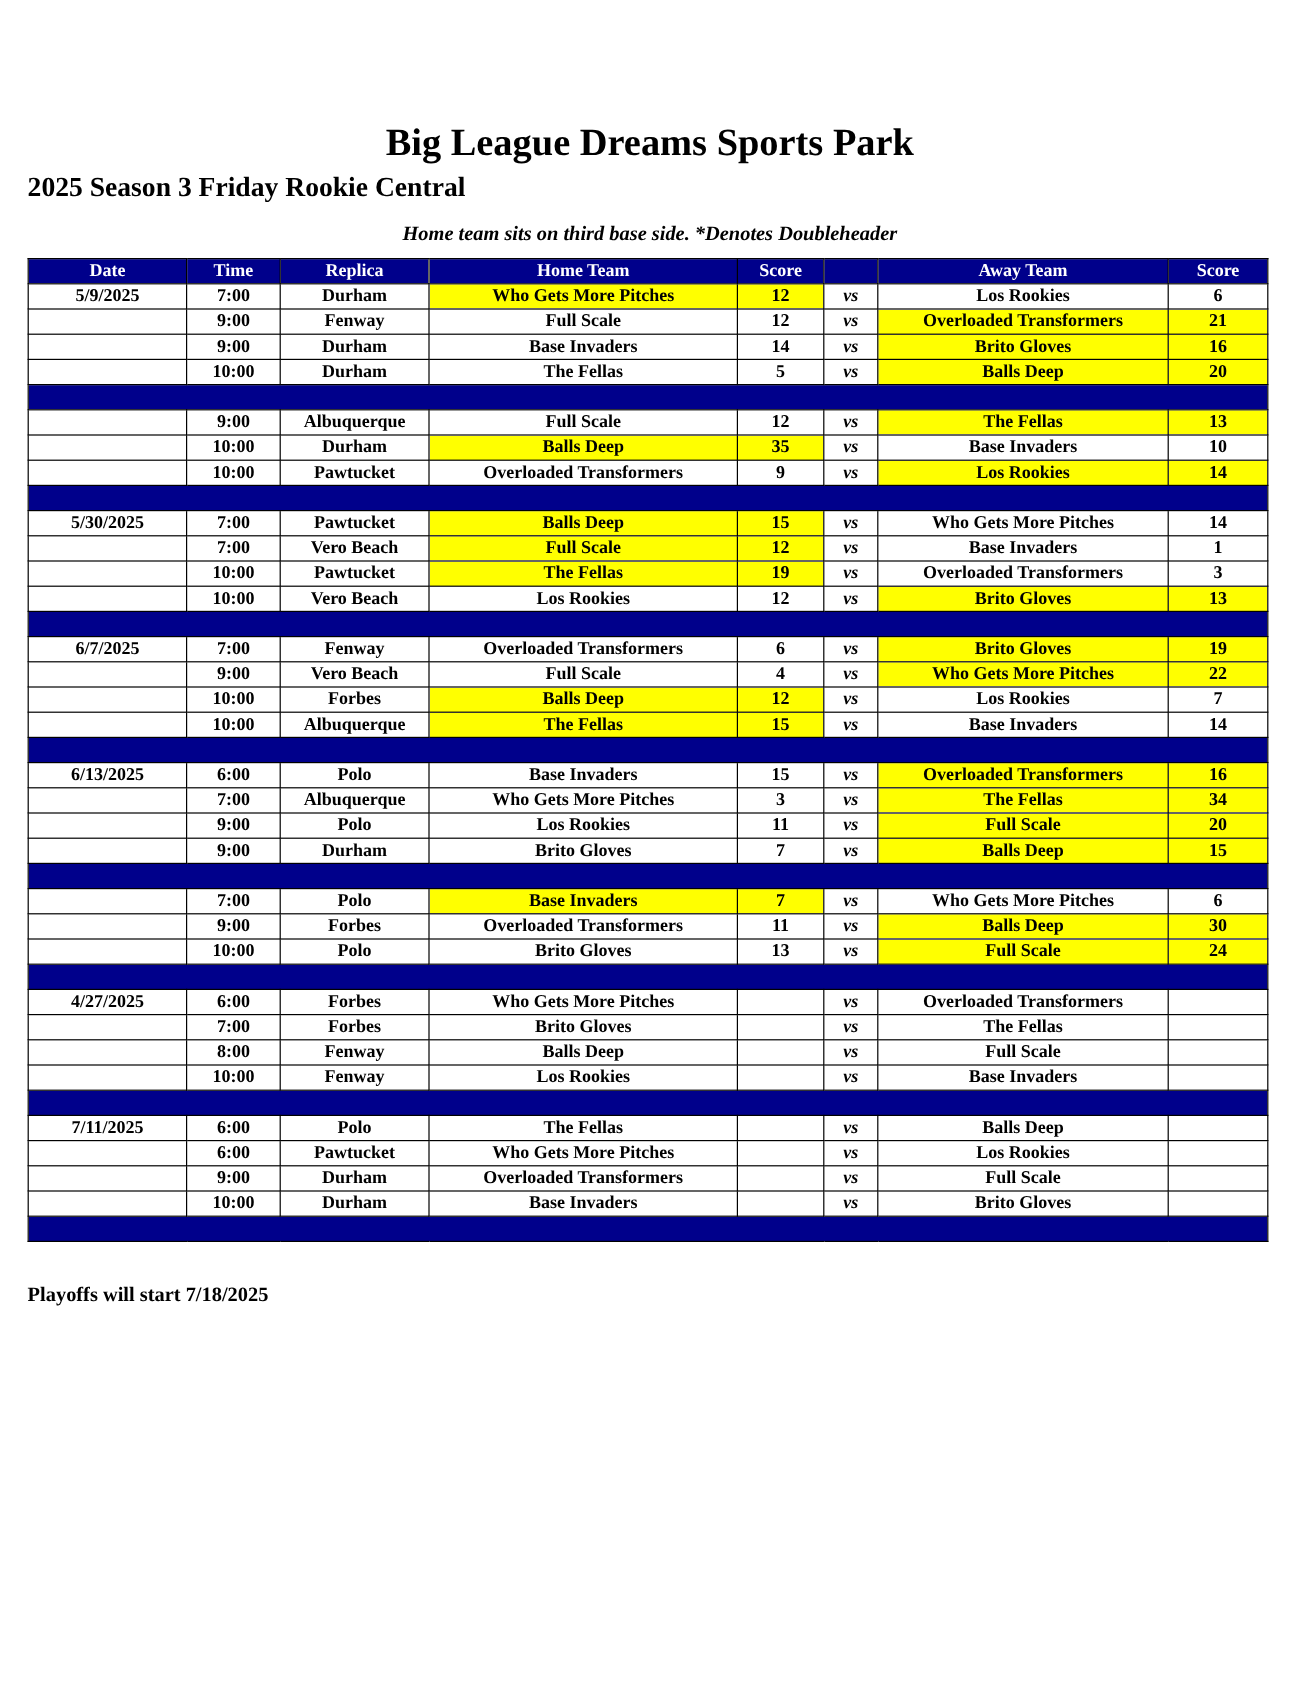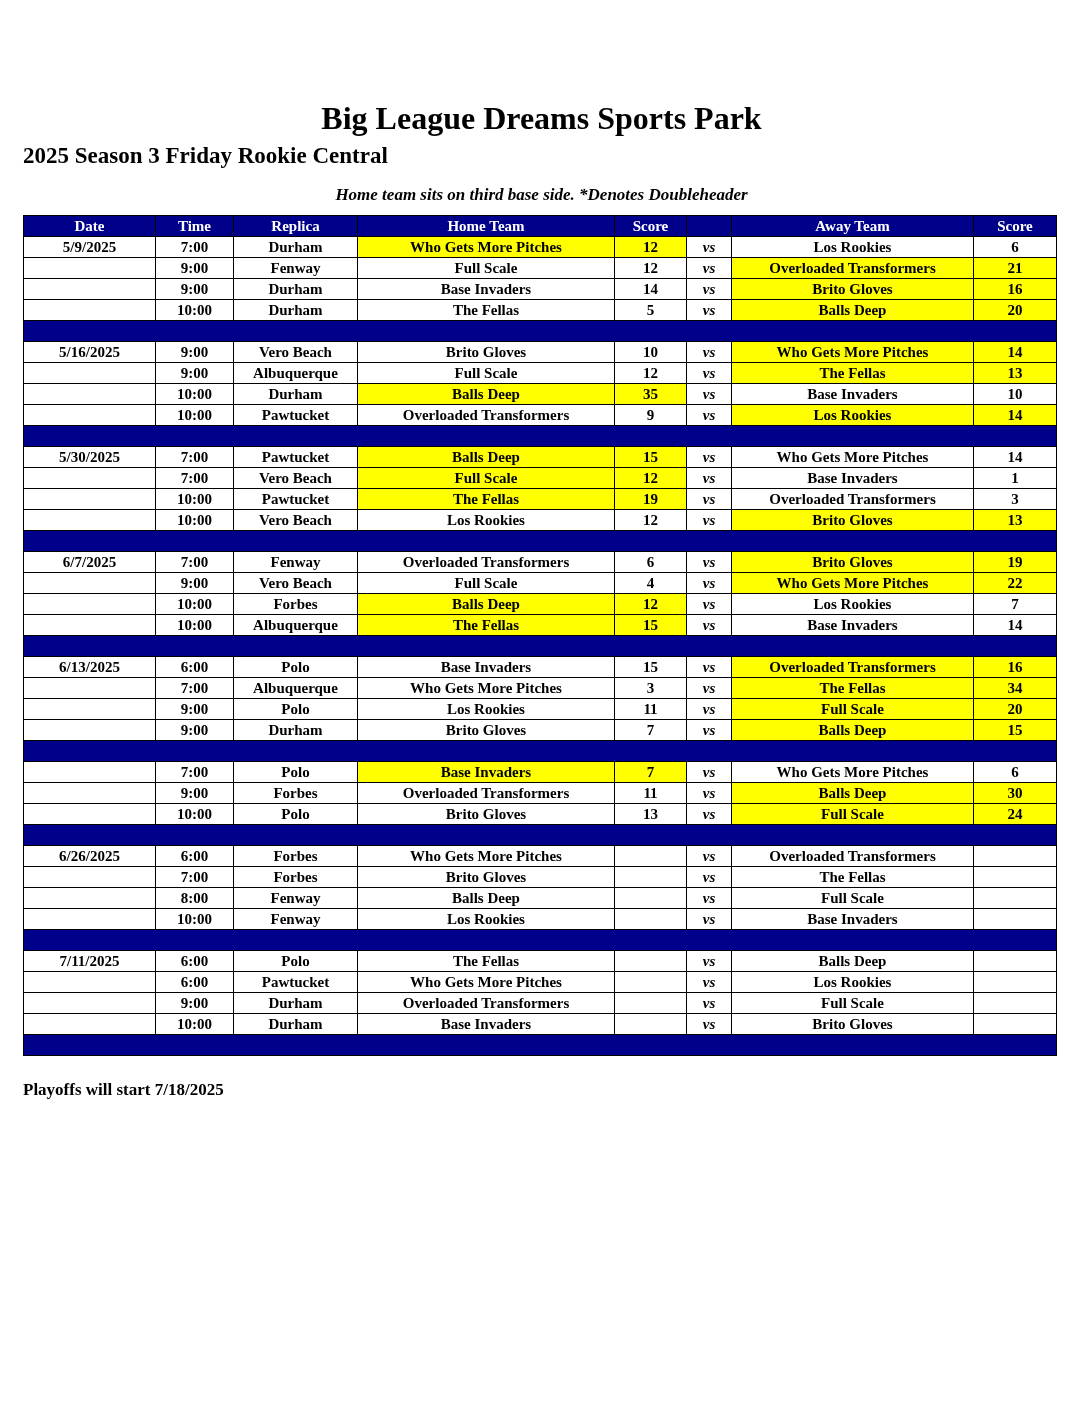--- a/index.html
+++ b/index.html
@@ -64,21 +64,21 @@
   td.hl{background:var(--hl);}
   td.vs{font-style:italic;}
   tr.sep-row td{
     background:var(--navy);
     height:21px;
     padding:0;
   }
   .footer{
     font-size:17px;
     font-weight:bold;
-    margin-top:24px;
+    margin-top:34px;
     text-align:left;
   }
 </style>
 </head>
 <body>
 
 <div class="page">
   <h1 class="title">Big League Dreams Sports Park</h1>
   <h2 class="subtitle">2025 Season 3 Friday Rookie Central</h2>
   <div class="note">Home team sits on third base side.  *Denotes Doubleheader</div>
@@ -144,30 +144,20 @@
           <td>The Fellas</td>
           <td>5</td>
           <td class="vs">vs</td>
           <td class="hl">Balls Deep</td>
           <td class="hl">20</td>
         </tr>
         <tr class="sep-row">
           <td colspan="8"></td>
         </tr>
         <tr>
-          <td>5/16/2025</td>
-          <td>9:00</td>
-          <td>Vero Beach</td>
-          <td>Brito Gloves</td>
-          <td>10</td>
-          <td class="vs">vs</td>
-          <td class="hl">Who Gets More Pitches</td>
-          <td class="hl">14</td>
-        </tr>
-        <tr>
           <td></td>
           <td>9:00</td>
           <td>Albuquerque</td>
           <td>Full Scale</td>
           <td>12</td>
           <td class="vs">vs</td>
           <td class="hl">The Fellas</td>
           <td class="hl">13</td>
         </tr>
         <tr>
@@ -349,21 +339,21 @@
           <td>Brito Gloves</td>
           <td>13</td>
           <td class="vs">vs</td>
           <td class="hl">Full Scale</td>
           <td class="hl">24</td>
         </tr>
         <tr class="sep-row">
           <td colspan="8"></td>
         </tr>
         <tr>
-          <td>6/26/2025</td>
+          <td>4/27/2025</td>
           <td>6:00</td>
           <td>Forbes</td>
           <td>Who Gets More Pitches</td>
           <td></td>
           <td class="vs">vs</td>
           <td>Overloaded Transformers</td>
           <td></td>
         </tr>
         <tr>
           <td></td>

